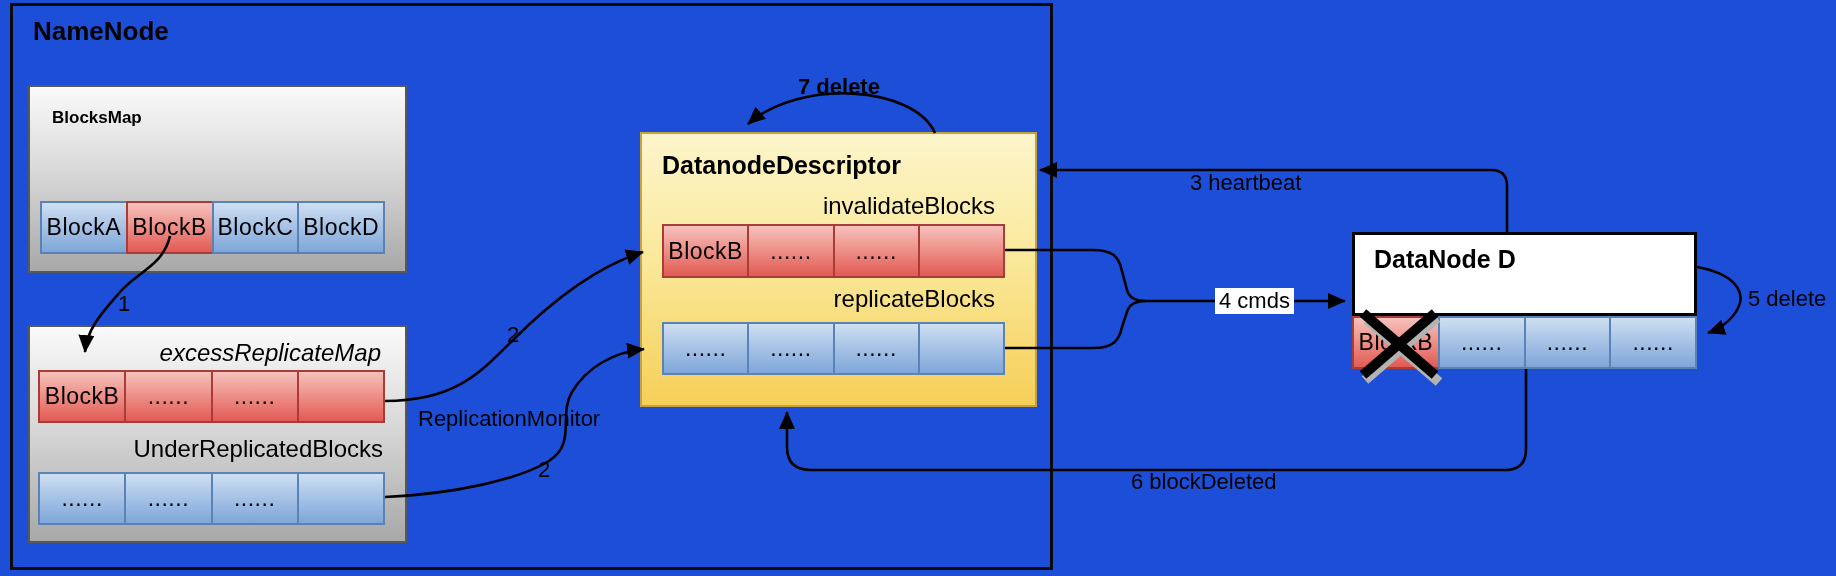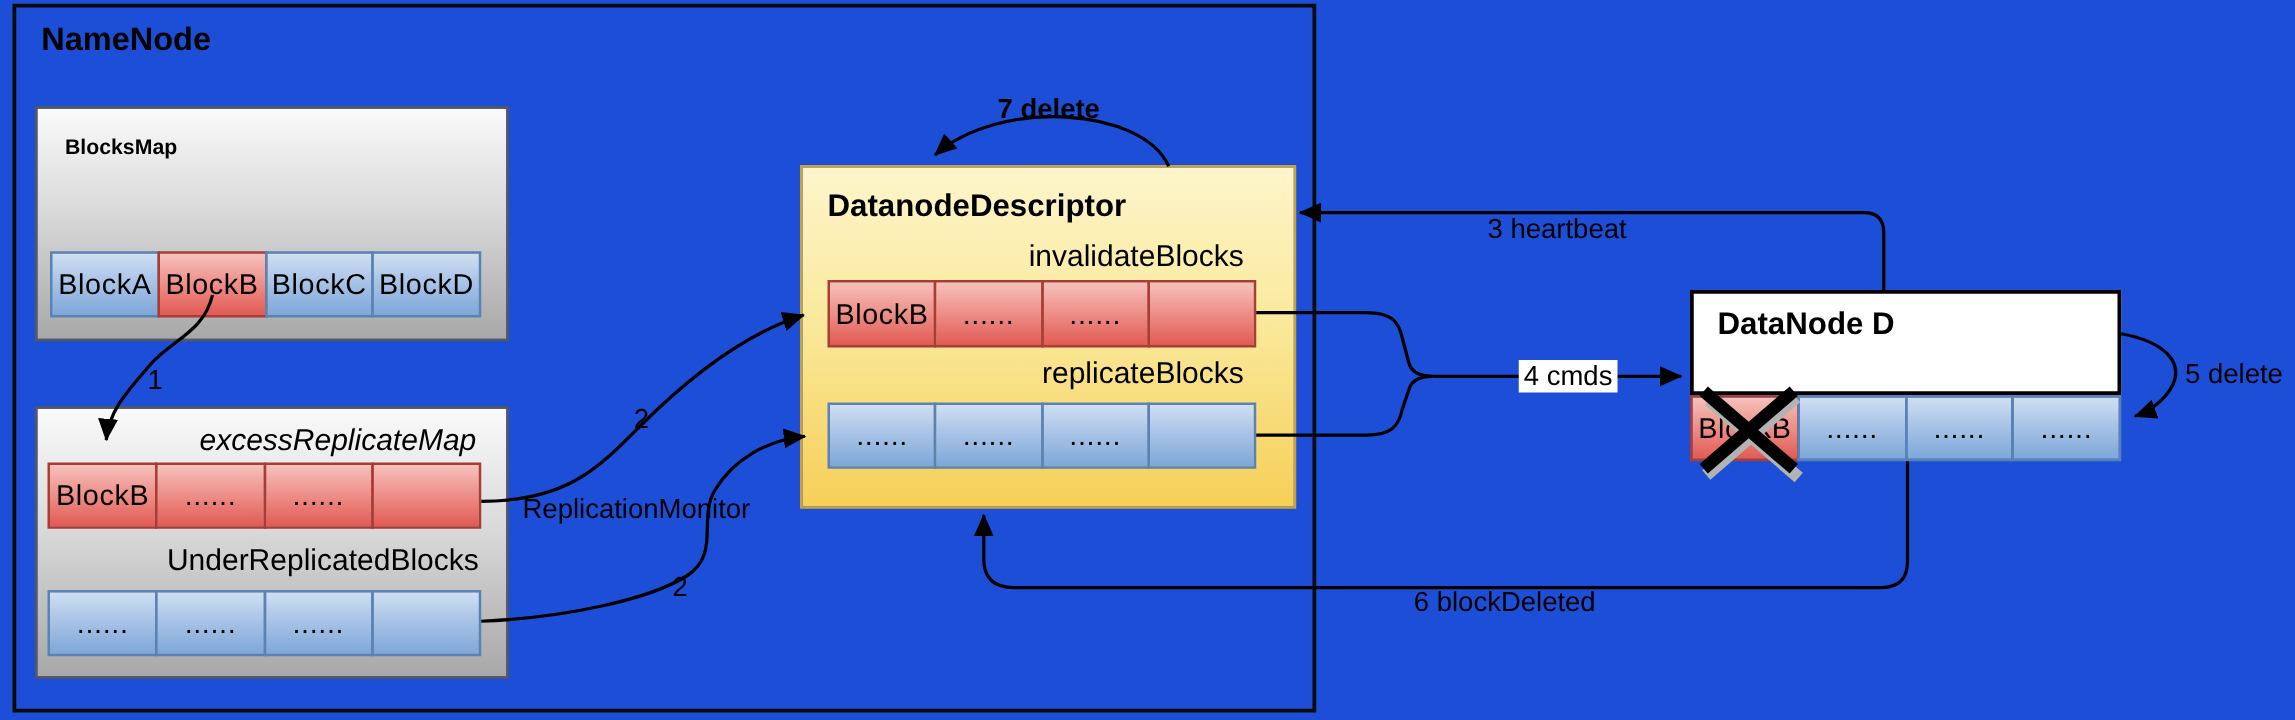--- a/index.html
+++ b/index.html
@@ -116,20 +116,20 @@
       <line x1="1367" y1="320" x2="1439" y2="382" stroke="#b3b3b3" stroke-width="10"></line>
       <line x1="1437" y1="318" x2="1365" y2="380" stroke="#b3b3b3" stroke-width="10"></line>
       <line x1="1363" y1="313" x2="1435" y2="375" stroke="#000" stroke-width="10"></line>
       <line x1="1435" y1="313" x2="1363" y2="375" stroke="#000" stroke-width="10"></line>
     </g>
   </svg>
 
   <div class="lbl" style="left:118px; top:291px;">1</div>
   <div class="lbl" style="left:507px; top:322px;">2</div>
   <div class="lbl" style="left:538px; top:457px;">2</div>
-  <div class="lbl" style="left:418px; top:394px;">ReplicationMonitor</div>
+  <div class="lbl" style="left:418px; top:406px;">ReplicationMonitor</div>
   <div class="lbl" style="left:798px; top:74px;font-weight:bold;">7 delete</div>
   <div class="lbl" style="left:1190px; top:170px;">3 heartbeat</div>
   <div class="lbl bg-white" style="left:1194px; top:288px;margin-left:21px;">4 cmds</div>
   <div class="lbl" style="left:1748px; top:286px;">5 delete</div>
   <div class="lbl" style="left:1131px; top:469px;">6 blockDeleted</div>
 
 </div>
 
 </body></html>

